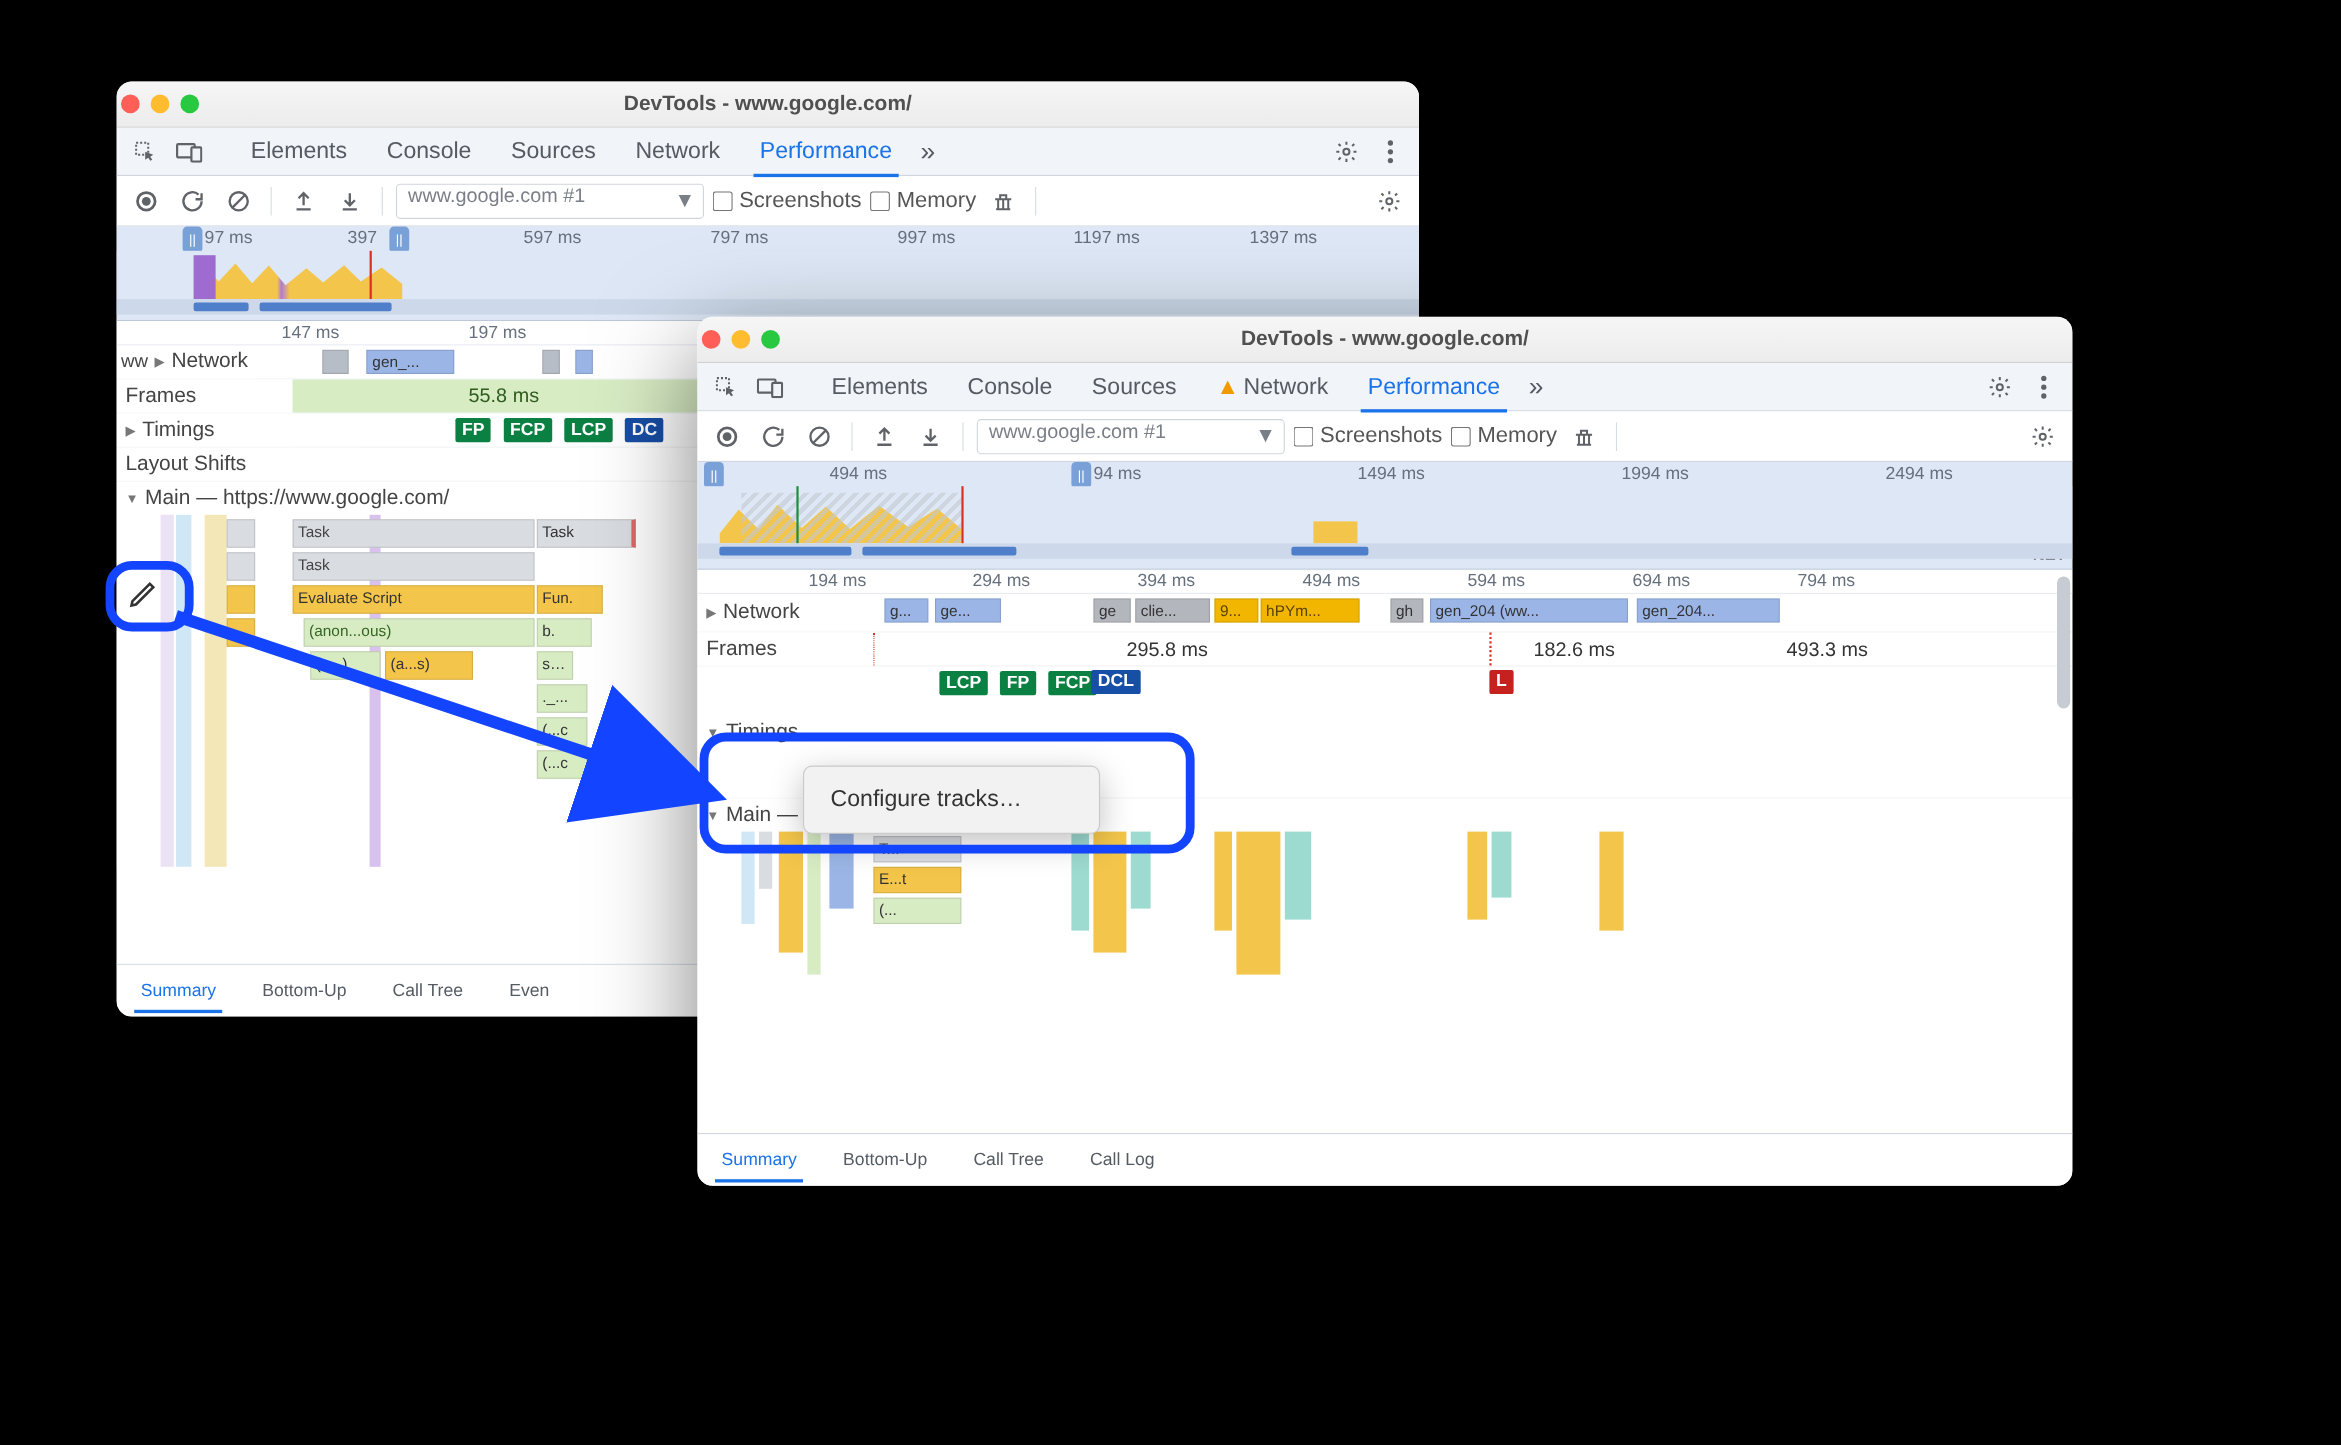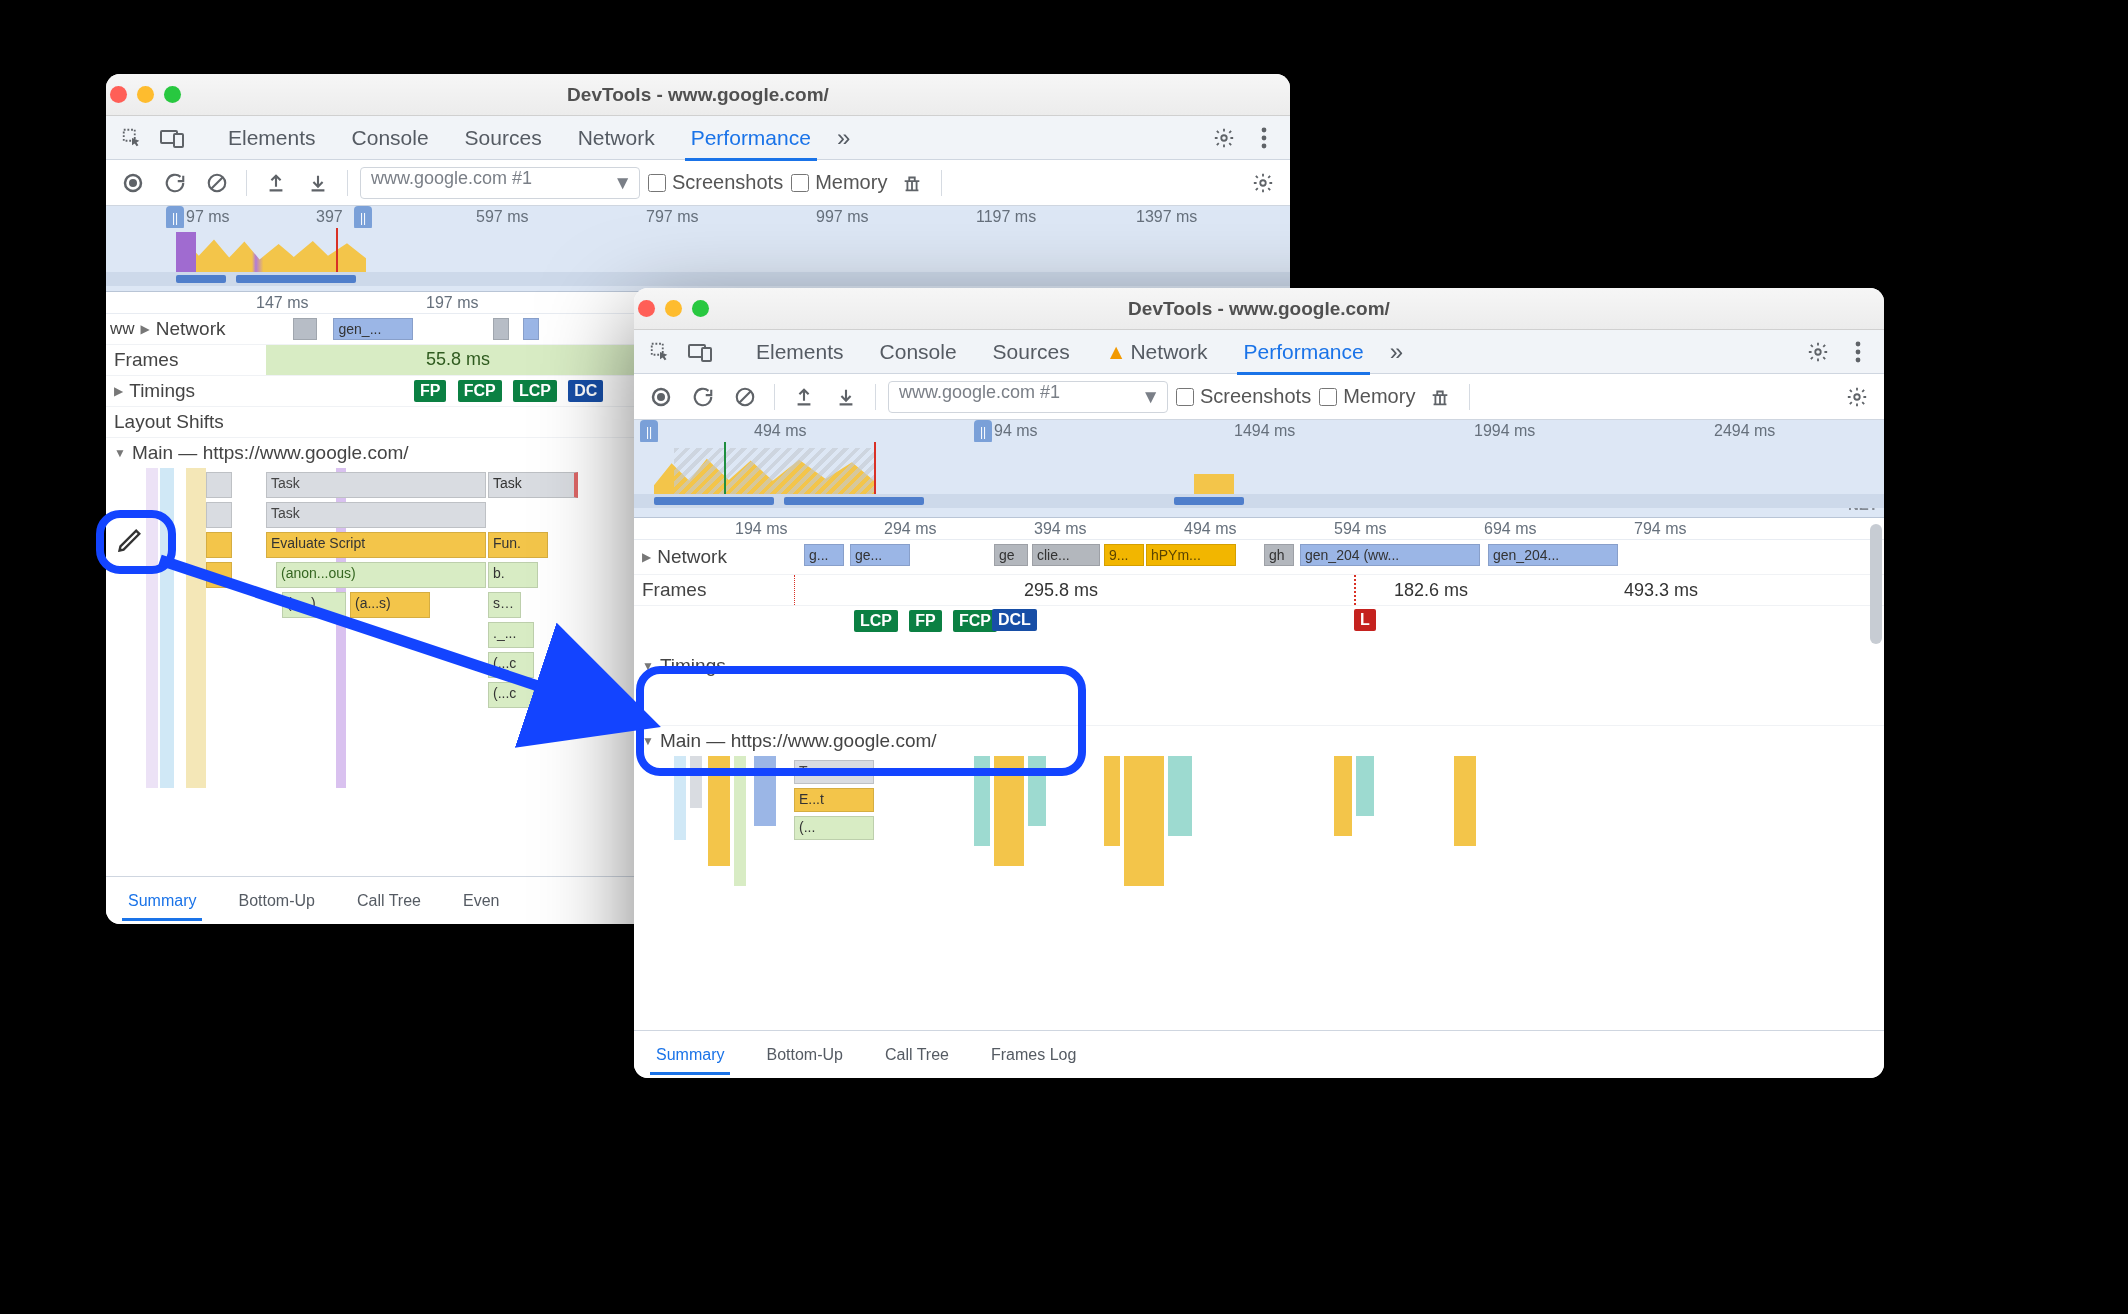--- a/index.html
+++ b/index.html
@@ -564,23 +564,26 @@
       <div class="block grey" style="left:160px;top:4px;width:80px;height:24px;">T...</div>
       <div class="block" style="left:160px;top:32px;width:80px;height:24px;background:#f3c54a;">E...t</div>
       <div class="block" style="left:160px;top:60px;width:80px;height:24px;background:#d8ecc4;">(...</div>
     </div>
   </div>
 
   <div class="bottomtabs">
     <div class="btab active">Summary</div>
     <div class="btab">Bottom-Up</div>
     <div class="btab">Call Tree</div>
-    <div class="btab">Frames Log</div>
-  </div>
-
+    <div class="btab">Call Log</div>
+  </div>
+
+  <div class="ctxmenu" style="left:96px;top:408px;">
+    <div class="item">Configure tracks…</div>
+  </div>
 </div>
 
 <div class="ring" style="left:96px;top:510px;width:80px;height:64px;"></div>
 
 <svg style="position:absolute;left:116px;top:526px;" width="28" height="28" viewBox="0 0 24 24" fill="none" stroke="#333" stroke-width="2">
     <path d="M3 21l3.5-.8L20 6.7 17.3 4 3.8 17.5 3 21z"></path>
   </svg>
 
 <div class="ring" style="left:636px;top:666px;width:450px;height:110px;"></div>
 

